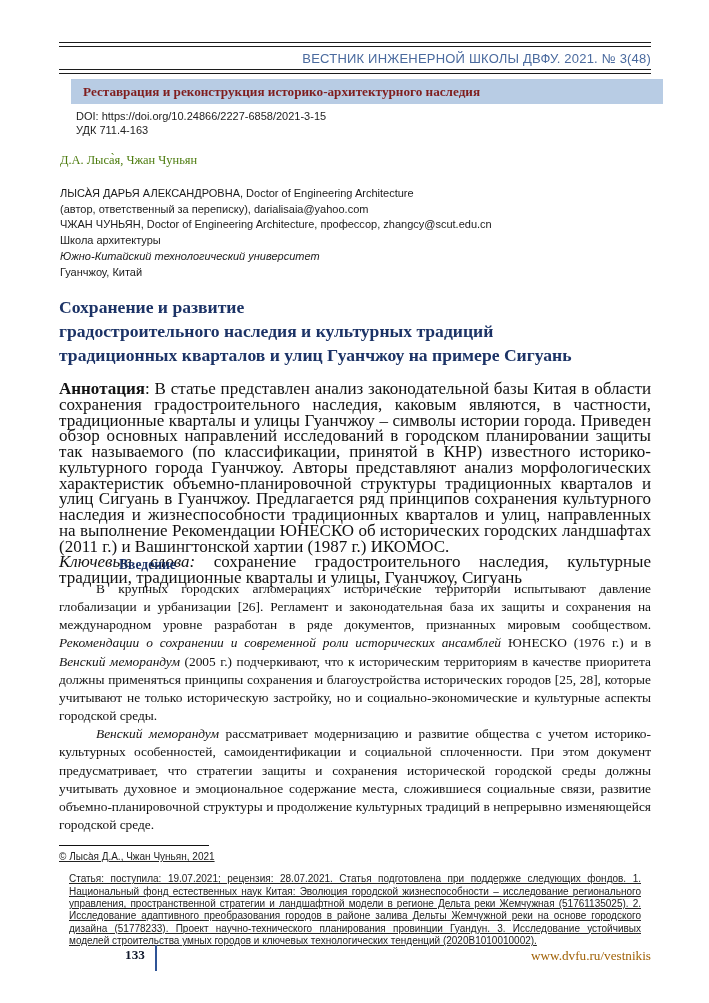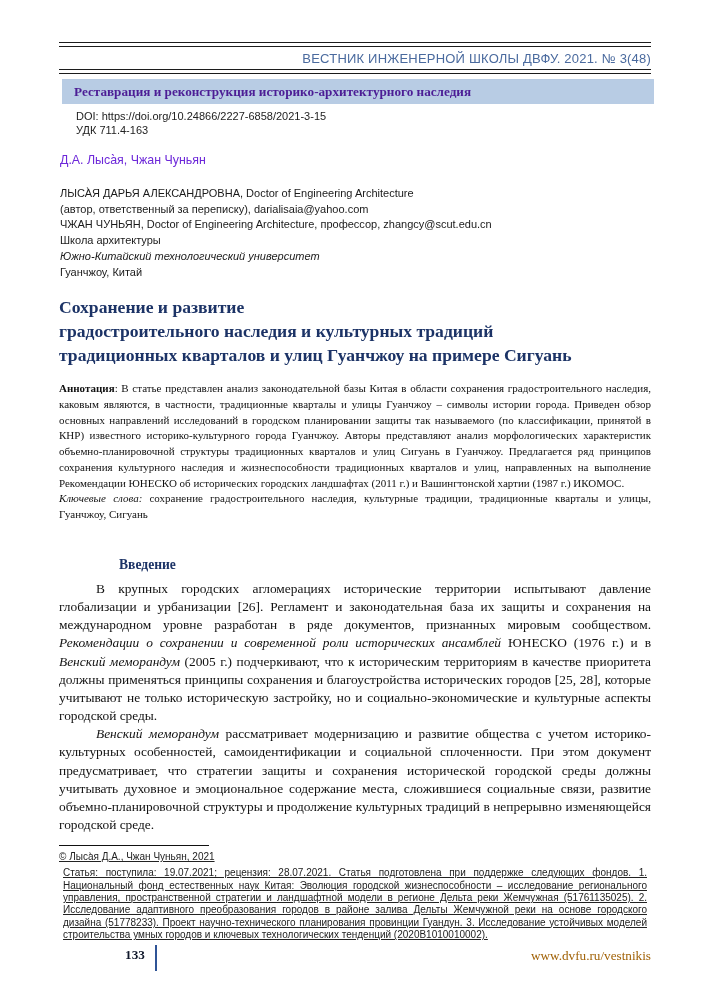--- a/index.html
+++ b/index.html
@@ -18,50 +18,50 @@
   .rule-top { top:42px; }
   .rule-bottom { top:69px; }
 
   .journal-line {
     position:absolute; top:51px; left:59px; width:592px; text-align:right;
     font-family:Liberation Sans, sans-serif; font-size:13px; letter-spacing:.2px;
     color:#4a6a9e;
   }
 
   .section-bar {
-    position:absolute; top:79px; left:62px; width:580px; height:25px;
+    position:absolute; top:79px; left:71px; width:580px; height:25px;
     background:#b8cce4; padding-left:12px;
-    font-weight:bold; font-size:13.2px; line-height:25px; color:#4c1d95;
+    font-weight:bold; font-size:13.2px; line-height:25px; color:#7f1d1d;
   }
 
   .meta-line {
     position:absolute; left:76px; width:592px;
     font-family:Liberation Sans, sans-serif; font-size:11px; color:#222;
   }
   .doi-line { top:110px; }
   .udk-line { top:124px; }
 
   .authors-line {
     position:absolute; top:153px; left:60px; width:592px;
-    font-family:Liberation Sans, sans-serif; font-size:12.4px; color:#6d28d9;
+    font-family:Liberation Serif, serif; font-size:12.4px; color:#4d7c0f;
   }
 
   .author-block {
     position:absolute; top:186px; left:60px; width:592px;
     font-family:"Liberation Sans", sans-serif; font-size:11px; line-height:15.7px; color:#1a1a1a;
   }
 
   .article-title {
     position:absolute; top:295px; left:59px; width:600px;
     font-weight:bold; font-size:17.6px; line-height:24px; color:#1c3366;
   }
 
   .abstract-block {
     position:absolute; top:381px; left:59px; width:592px;
-    font-size:11px; line-height:15.75px; text-align:justify; color:#111;
+    font-size:17px; line-height:15.75px; text-align:justify; color:#111;
   }
   .abstract-block p { margin:0; }
 
   .intro-heading {
     position:absolute; top:557px; left:119px;
     font-weight:bold; font-size:13.6px; color:#1c3366;
   }
 
   .intro-block {
     position:absolute; top:580px; left:59px; width:592px;
@@ -72,21 +72,21 @@
   .footnote-rule {
     position:absolute; top:845px; left:59px; width:150px; height:0;
     border-top:1.2px solid #111;
   }
   .footnote-block {
     position:absolute; top:851px; left:59px; width:592px;
     font-family:"Liberation Sans", sans-serif; font-size:10px; line-height:12.35px;
     text-align:justify; color:#222;text-decoration:underline;
   }
   .footnote-block .fn-copyright { text-align:left; }
-  .footnote-block p { margin:4px; }
+  .footnote-block p { margin:10px; }
 
   .page-number {
     position:absolute; top:947px; left:118px; width:34px; text-align:center;
     font-weight:bold; font-size:13.2px; color:#0f172a;
   }
   .footer-divider {
     position:absolute; top:945px; left:155px; width:2px; height:26px; background:#2f5496;
   }
   .site-link {
     position:absolute; top:948px; right:58px;

